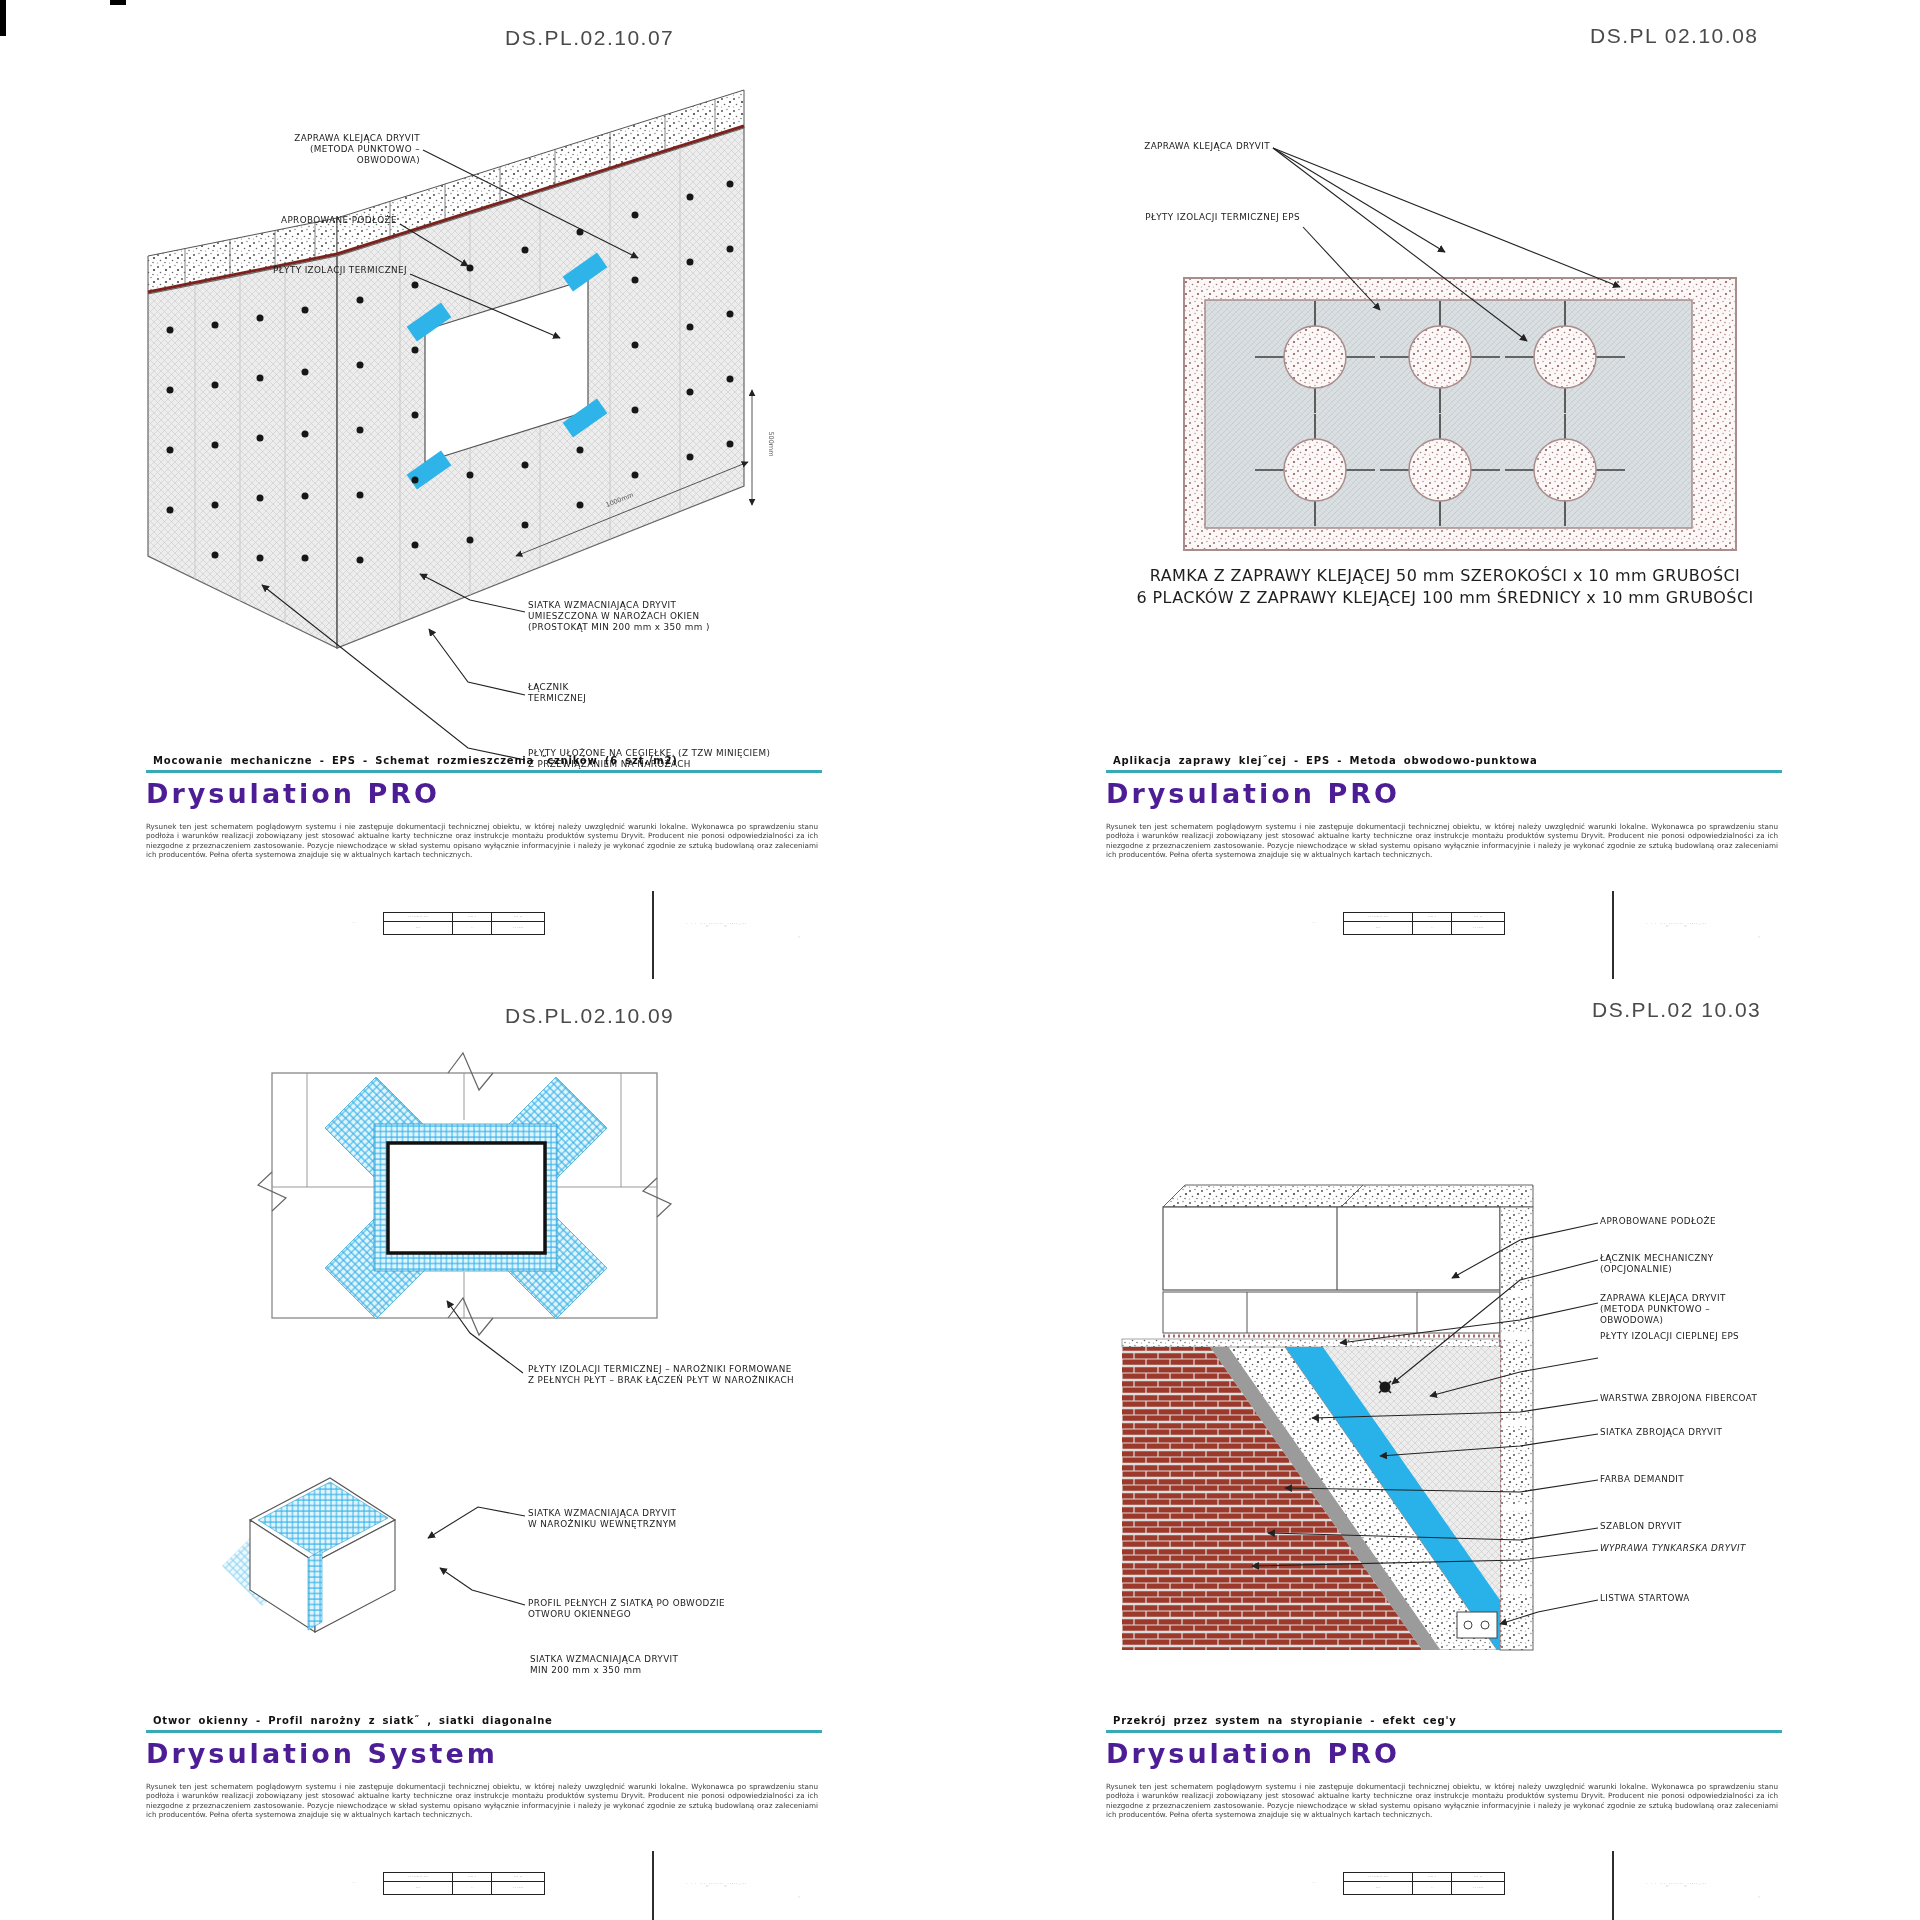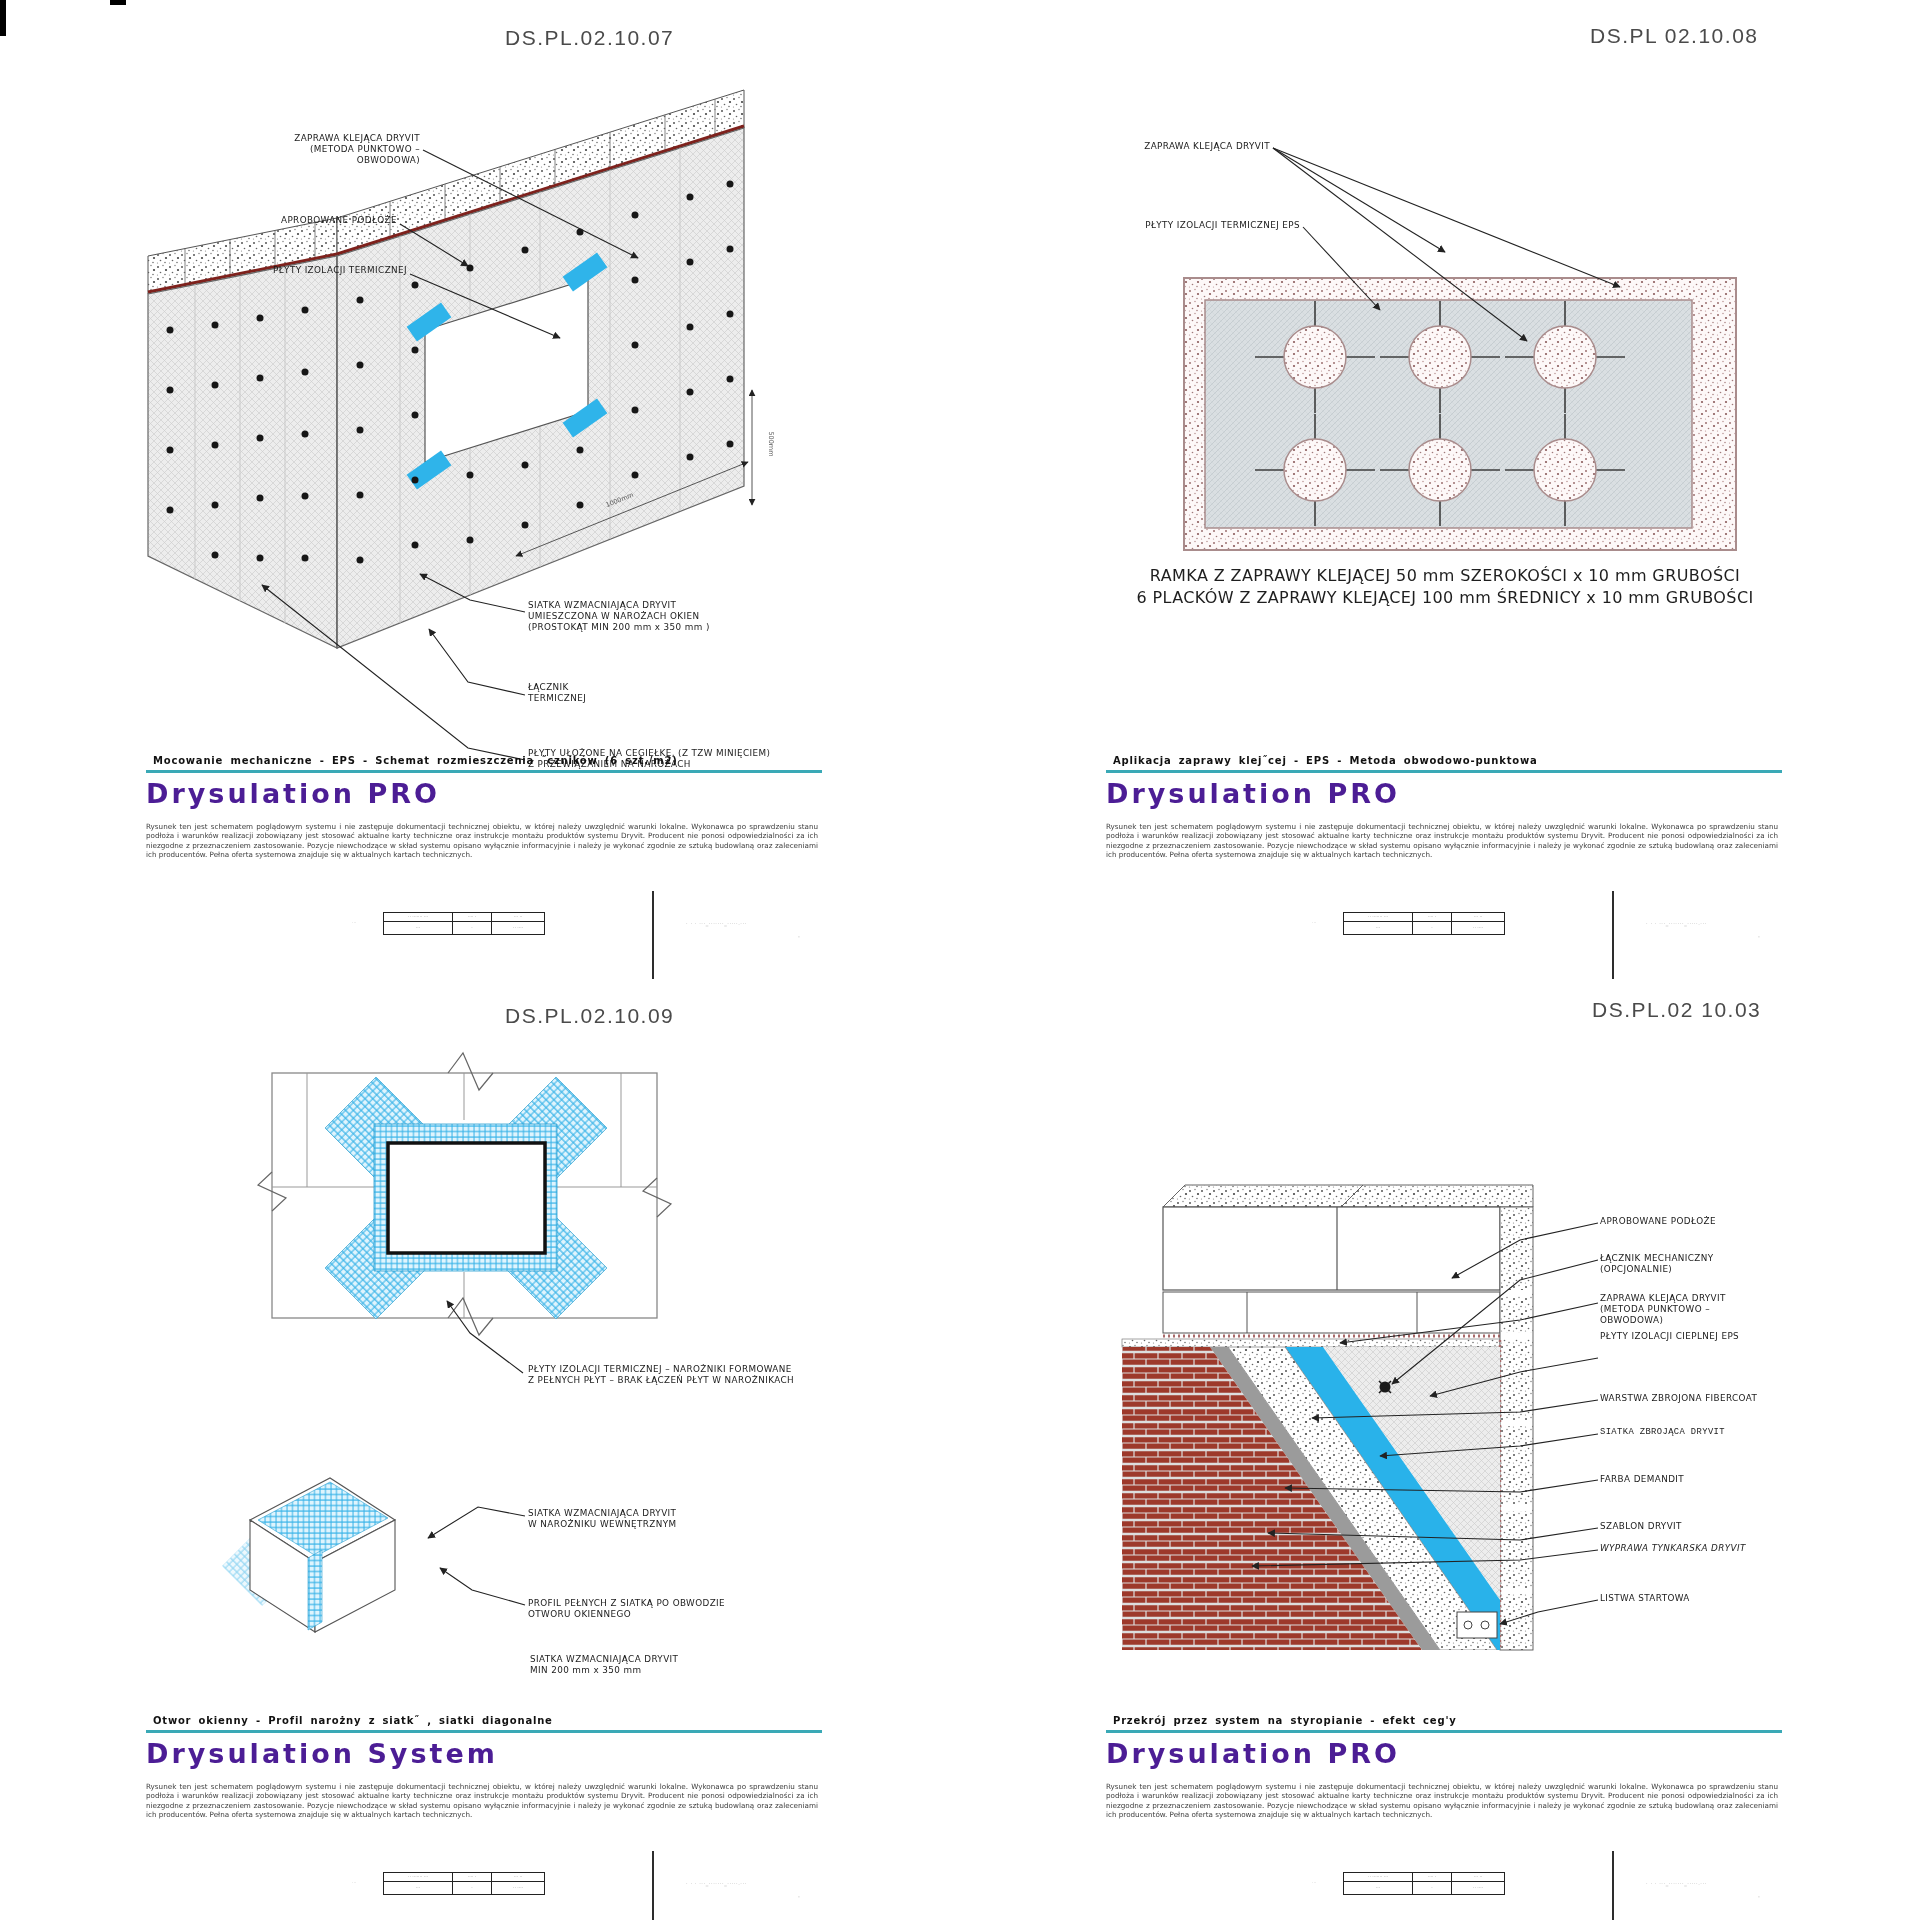--- a/index.html
+++ b/index.html
@@ -256,21 +256,21 @@
       </g>
       <g stroke="#222" stroke-width="1.1" fill="none">
         <polyline points="313,148 660,287" marker-end="url(#arr)"></polyline>
         <polyline points="313,148 567,341" marker-end="url(#arr)"></polyline>
         <polyline points="313,148 485,252" marker-end="url(#arr)"></polyline>
         <polyline points="343,227 420,310" marker-end="url(#arr)"></polyline>
       </g>
     </svg>
 
     <div class="lbl r" style="right:650px;top:141px;">ZAPRAWA KLEJĄCA DRYVIT</div>
-    <div class="lbl r" style="right:620px;top:220px;">PŁYTY IZOLACJI TERMICZNEJ EPS</div>
+    <div class="lbl r" style="right:620px;top:212px;">PŁYTY IZOLACJI TERMICZNEJ EPS</div>
     <div class="note" style="top:566px;">RAMKA Z ZAPRAWY KLEJĄCEJ 50 mm SZEROKOŚCI x 10 mm GRUBOŚCI</div>
     <div class="note" style="top:588px;">6 PLACKÓW Z ZAPRAWY KLEJĄCEJ 100 mm ŚREDNICY x 10 mm GRUBOŚCI</div>
 
     <div class="footer">
       <div class="f-cap">Aplikacja zaprawy klej˝cej - EPS - Metoda obwodowo-punktowa</div>
       <div class="f-rule"></div>
       <div class="f-brand">Drysulation PRO</div>
       <div class="f-legal">Rysunek ten jest schematem poglądowym systemu i nie zastępuje dokumentacji technicznej obiektu, w której należy uwzględnić warunki lokalne. Wykonawca po sprawdzeniu stanu podłoża i warunków realizacji zobowiązany jest stosować aktualne karty techniczne oraz instrukcje montażu produktów systemu Dryvit. Producent nie ponosi odpowiedzialności za ich niezgodne z przeznaczeniem zastosowanie. Pozycje niewchodzące w skład systemu opisano wyłącznie informacyjnie i należy je wykonać zgodnie ze sztuką budowlaną oraz zaleceniami ich producentów. Pełna oferta systemowa znajduje się w aktualnych kartach technicznych.</div>
       <div class="f-smudge">···</div>
       <table class="f-table">
@@ -433,21 +433,21 @@
     </svg>
 
     <div class="lbl" style="left:640px;top:256px;">APROBOWANE PODŁOŻE</div>
     <div class="lbl" style="left:640px;top:293px;">ŁĄCZNIK MECHANICZNY
 (OPCJONALNIE)</div>
     <div class="lbl" style="left:640px;top:333px;">ZAPRAWA KLEJĄCA DRYVIT
 (METODA PUNKTOWO –
 OBWODOWA)</div>
     <div class="lbl" style="left:640px;top:371px;">PŁYTY IZOLACJI CIEPLNEJ EPS</div>
     <div class="lbl" style="left:640px;top:433px;">WARSTWA ZBROJONA FIBERCOAT</div>
-    <div class="lbl" style="left:640px;top:467px;font-family:Liberation Mono, monospace;">SIATKA ZBROJĄCA DRYVIT</div>
+    <div class="lbl" style="left:640px;top:467px;">SIATKA ZBROJĄCA DRYVIT</div>
     <div class="lbl" style="left:640px;top:514px;">FARBA DEMANDIT</div>
     <div class="lbl" style="left:640px;top:561px;">SZABLON DRYVIT</div>
     <div class="lbl" style="left:640px;top:583px;font-style:italic;">WYPRAWA TYNKARSKA DRYVIT</div>
     <div class="lbl" style="left:640px;top:633px;">LISTWA STARTOWA</div>
 
     <div class="footer">
       <div class="f-cap">Przekrój przez system na styropianie - efekt ceg'y</div>
       <div class="f-rule"></div>
       <div class="f-brand">Drysulation PRO</div>
       <div class="f-legal">Rysunek ten jest schematem poglądowym systemu i nie zastępuje dokumentacji technicznej obiektu, w której należy uwzględnić warunki lokalne. Wykonawca po sprawdzeniu stanu podłoża i warunków realizacji zobowiązany jest stosować aktualne karty techniczne oraz instrukcje montażu produktów systemu Dryvit. Producent nie ponosi odpowiedzialności za ich niezgodne z przeznaczeniem zastosowanie. Pozycje niewchodzące w skład systemu opisano wyłącznie informacyjnie i należy je wykonać zgodnie ze sztuką budowlaną oraz zaleceniami ich producentów. Pełna oferta systemowa znajduje się w aktualnych kartach technicznych.</div>

